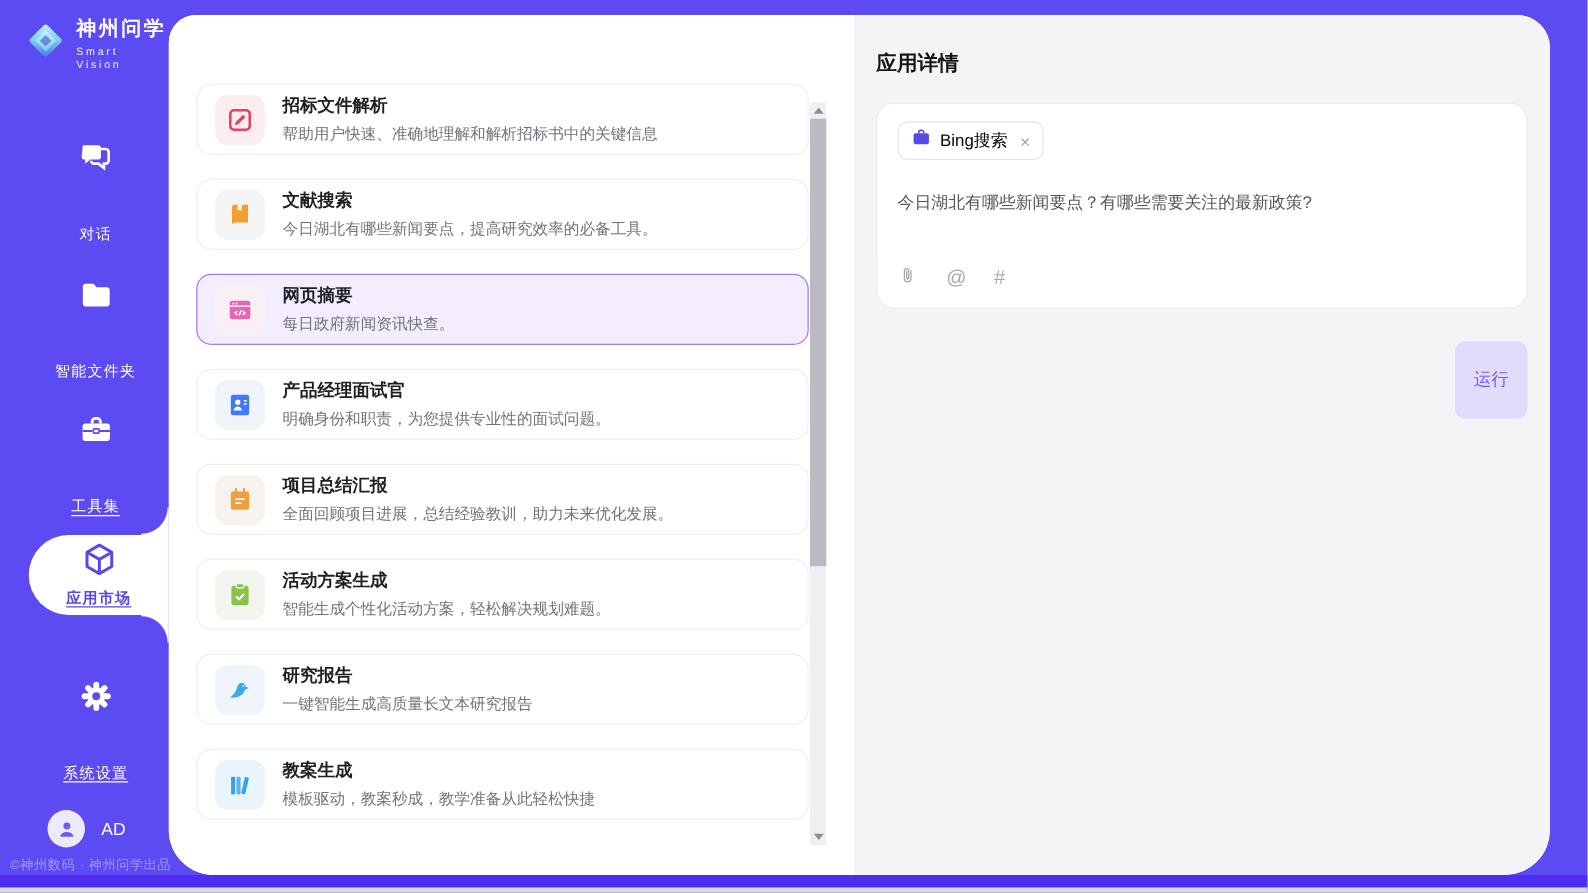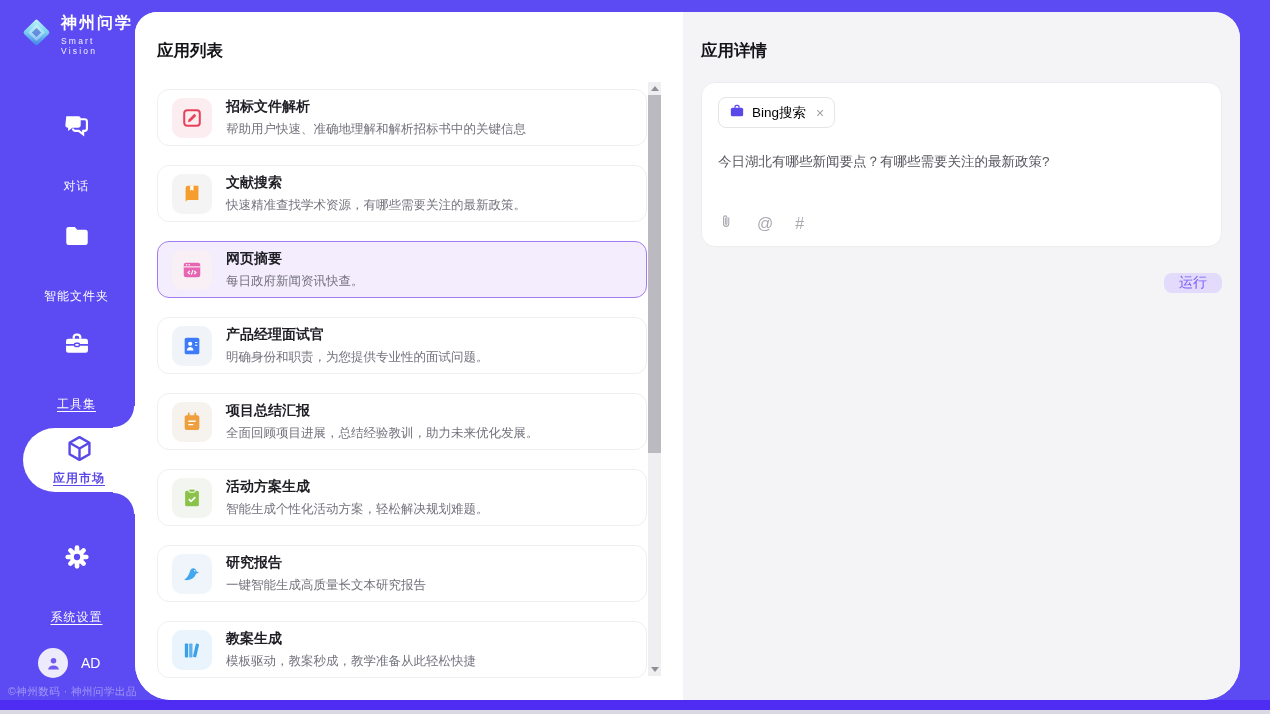--- a/index.html
+++ b/index.html
@@ -65,21 +65,21 @@
   .input-card{margin-top:20px;height:165px;background:#fff;border:1px solid #ECECEE;border-radius:14px;
     padding:14px 16px;position:relative;margin-right:0;}
   .tag{display:inline-flex;align-items:center;gap:7px;height:31px;padding:0 10px;border:1px solid #E4E4E9;
     border-radius:8px;background:#fff;cursor:pointer;}
   .tag-label{font-size:13.5px;color:#000000;}
   .tag-close{font-size:14px;color:#A1A1AA;margin-left:3px;cursor:pointer;}
   .question{margin-top:24px;font-size:13.5px;color:#55555E;line-height:1.5;cursor:text;}
   .input-toolbar{position:absolute;left:16px;bottom:12px;display:flex;align-items:center;gap:22px;color:#A8A8B0;}
   .tb-glyph{font-size:16px;cursor:pointer;}
   .run-row{margin-top:26px;text-align:right;}
-  .run-btn{border:none;background:#E2DBFB;color:#7A5CF8;font-size:14px;padding:1px 15px;border-radius:8px;
+  .run-btn{border:none;background:#E2DBFB;color:#7A5CF8;font-size:14px;padding:22px 15px;border-radius:8px;
     cursor:pointer;font-family:inherit;}
 </style>
 </head>
 <body>
 
 <aside class="sidebar">
   <div class="logo">
     <span>
       <svg viewBox="0 0 40 40" width="37" height="37">
         <defs>
@@ -167,21 +167,20 @@
       </svg>
     </span>
     <span class="user-name">AD</span>
   </div>
   <div class="copyright">©神州数码 · 神州问学出品</div>
 </aside>
 
 <main class="panel">
 
   <section class="app-list">
-    <h2>应用列表</h2>
     <div class="cards">
 
       <div class="app-card">
         <span class="app-icon" style="background: rgb(252, 237, 241); color: rgb(232, 65, 92);">
           <svg viewBox="0 0 24 24" width="22" height="22">
             <rect x="3.5" y="3.5" width="17" height="17" rx="3.2" fill="none" stroke="currentColor" stroke-width="2.2"></rect>
             <path d="M14.6 7.4l2.1 2.1-6.3 6.3-2.8.7.7-2.8z" fill="currentColor"></path>
           </svg>
         </span>
         <div>
@@ -192,21 +191,21 @@
 
       <div class="app-card">
         <span class="app-icon" style="background: rgb(244, 244, 245); color: rgb(245, 158, 45);">
           <svg viewBox="0 0 24 24" width="22" height="22">
             <path d="M5 5.5A2.5 2.5 0 0 1 7.5 3H19v15.5H8a3 3 0 0 0-3 2.5z" fill="currentColor"></path>
             <path d="M13.6 3v5.6l-1.8-1.4L10 8.6V3z" fill="#fff"></path>
           </svg>
         </span>
         <div>
             <div class="app-title">文献搜索</div>
-        <div class="app-desc">快速精准查找学术资源，有哪些需要关注的最新政策。</div>
+        <div class="app-desc">今日湖北有哪些新闻要点，提高研究效率的必备工具。</div>
           </div>
       </div>
 
       <div class="app-card selected" style="background: rgb(244, 237, 253); border-color: rgb(164, 124, 242);">
         <span class="app-icon" style="background: rgb(248, 240, 244); color: rgb(231, 102, 180);">
           <svg viewBox="0 0 24 24" width="22" height="22">
             <rect x="3" y="4" width="18" height="16" rx="2.5" fill="currentColor"></rect>
             <path d="M3 8.6h18" stroke="#fff" stroke-width="1.1"></path>
             <circle cx="6.1" cy="6.3" r=".85" fill="#fff"></circle>
               <circle cx="8.9" cy="6.3" r=".85" fill="#fff"></circle>

